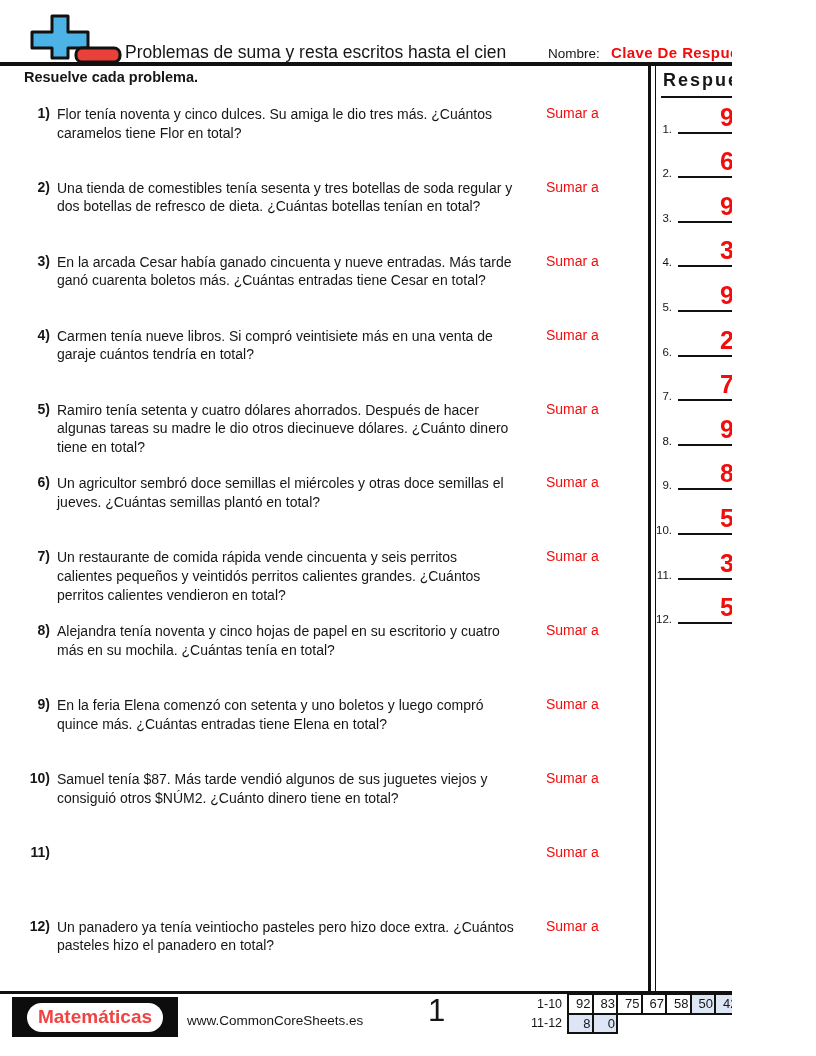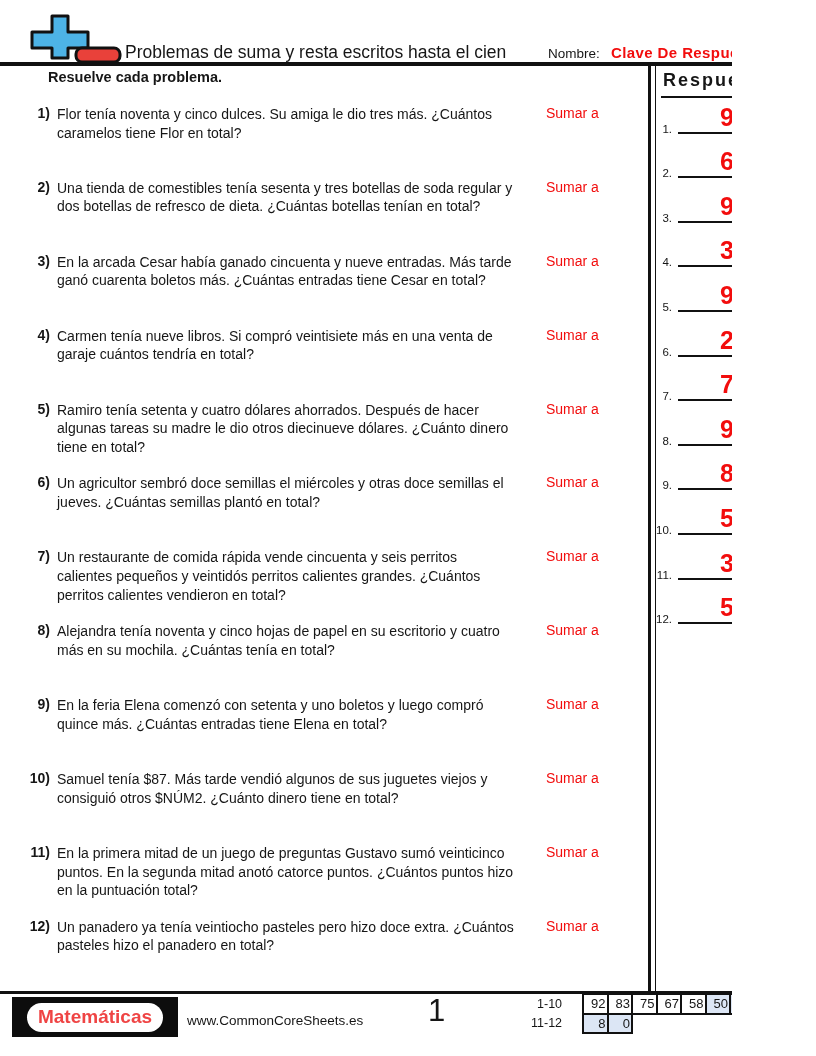--- a/index.html
+++ b/index.html
@@ -15,21 +15,21 @@
     font-family:"Liberation Sans","DejaVu Sans",sans-serif;color:var(--ink);
     overflow:hidden;
   }
   
   .logo-svg{position:absolute;left:30px;top:12px;width:92px;height:54px;}
   .doc-title{position:absolute;left:125px;top:42px;font-size:17.5px;white-space:nowrap;}
   .name-label{position:absolute;left:548px;top:46px;font-size:13.5px;}
   .name-value{position:absolute;left:611px;top:44px;font-size:15px;font-weight:bold;
               letter-spacing:.4px;color:var(--accent-red);white-space:nowrap;}
   .rule-top{position:absolute;left:0;top:62px;width:816px;height:4px;background:#111;}
-  .instruction{position:absolute;left:24px;top:69px;font-size:14.5px;font-weight:bold;margin-left:24px;}
+  .instruction{position:absolute;left:24px;top:69px;font-size:14.5px;font-weight:bold;}
   
   .answers-sep{position:absolute;left:648px;top:66px;height:925px;width:4px;
                border-left:3px solid #111;border-right:1.8px solid #111;}
   .answers-title{position:absolute;left:661px;top:70px;font-size:18px;font-weight:bold;
                  letter-spacing:2px;border-bottom:2.5px solid #111;padding:0 5px 5px 2px;}
   .answers-list{position:absolute;left:650px;top:95px;width:162px;}
   .answer-row{position:relative;height:44.6px;}
   .a-num{position:absolute;left:0;bottom:5px;width:22px;text-align:right;font-size:11.5px;}
   .a-line{position:absolute;left:28px;bottom:6px;width:112px;border-bottom:2px solid #111;
           text-align:center;}
@@ -46,21 +46,21 @@
   
   .rule-bottom{position:absolute;left:0;top:991px;width:816px;height:2.5px;background:#111;}
   .brand{position:absolute;left:12px;top:997px;width:166px;height:40px;background:#0d0d0d;
          display:flex;align-items:center;justify-content:center;}
   .brand-pill{background:#fff;border-radius:15px;padding:3px 11px 4px;font-weight:bold;
               font-size:19px;color:#ef4444;white-space:nowrap;}
   .site-url{position:absolute;left:187px;top:1013px;font-size:13.5px;}
   .page-num{position:absolute;left:428px;top:993px;font-size:31px;}
   .score{position:absolute;left:531px;top:993px;border-collapse:collapse;font-size:13px;}
   .score td{text-align:right;padding:0;}
-  .score .score-label{border:none;padding-right:20px;font-size:12.5px;text-align:right;
+  .score .score-label{border:none;padding-right:5px;font-size:12.5px;text-align:right;
                       white-space:nowrap;}
   .score .cell{border:2px solid #111;min-width:20.5px;height:17.5px;padding:0 1px;
                background:#fff;}
   .score .hl{background:var(--cell-blue);}
 </style>
 </head>
 <body>
 
 <div class="page">
 
@@ -173,21 +173,20 @@
         <span class="p-text">En la feria Elena comenzó con setenta y uno boletos y luego compró quince más. ¿Cuántas entradas tiene Elena en total?</span>
         <span class="p-tag">Sumar a</span>
       </div>
     <div class="problem-row">
         <span class="p-num">10)</span>
         <span class="p-text">Samuel tenía $87. Más tarde vendió algunos de sus juguetes viejos y consiguió otros $NÚM2. ¿Cuánto dinero tiene en total?</span>
         <span class="p-tag">Sumar a</span>
       </div>
     <div class="problem-row">
         <span class="p-num">11)</span>
-        <span class="p-text">En la primera mitad de un juego de preguntas Gustavo sumó veinticinco puntos. En la segunda mitad anotó catorce puntos. ¿Cuántos puntos hizo en la puntuación total?</span>
         <span class="p-tag">Sumar a</span>
       </div>
     <div class="problem-row">
         <span class="p-num">12)</span>
         <span class="p-text">Un panadero ya tenía veintiocho pasteles pero hizo doce extra. ¿Cuántos pasteles hizo el panadero en total?</span>
         <span class="p-tag">Sumar a</span>
       </div>
   </div>
 
   <div class="rule-bottom"></div>

